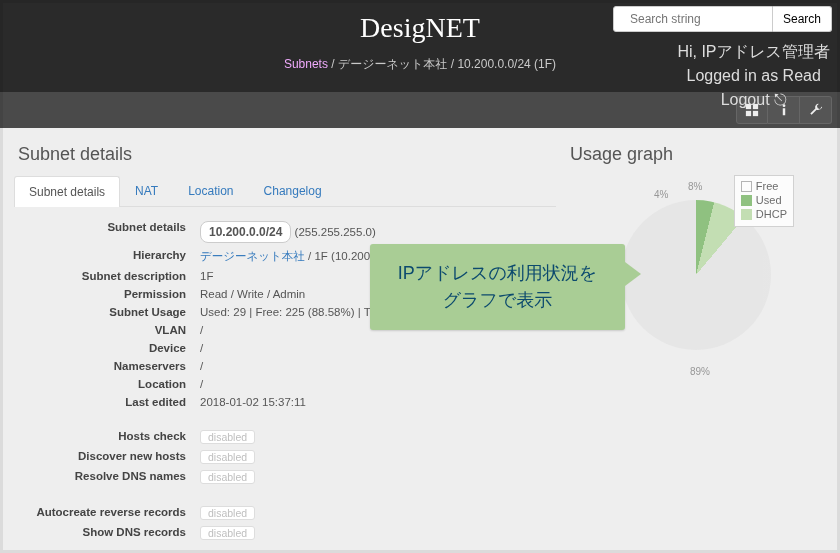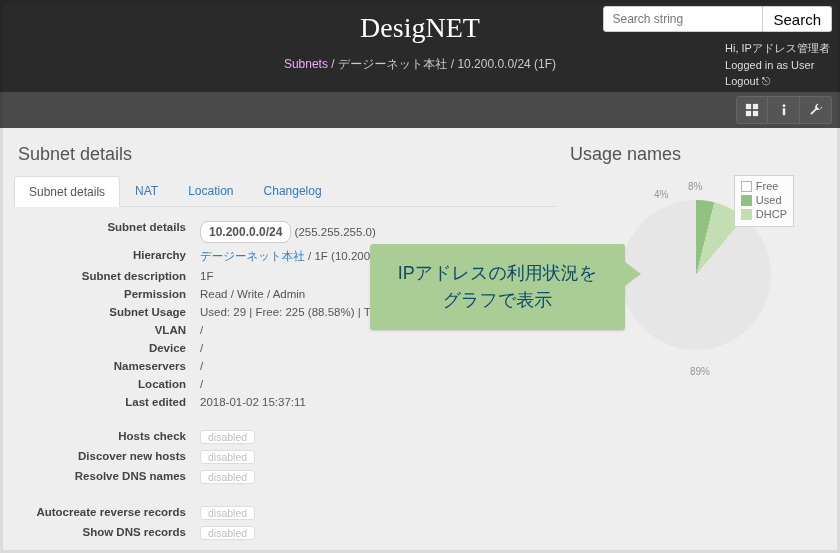--- a/index.html
+++ b/index.html
@@ -4,23 +4,23 @@
 <style>
 *{box-sizing:border-box;margin:0;padding:0}
 body{font-family:"Segoe UI",Arial,sans-serif;background:#eee;width:840px;height:553px;overflow:hidden;font-size:12px;color:#333}
 .frame{position:relative;width:840px;height:553px}
 .shadow-border{position:absolute;inset:0;pointer-events:none;box-shadow:inset 0 0 0 3px rgba(0,0,0,.08)}
 .header{background:#2a2a2a;color:#fff;height:92px;position:relative}
 .brand{font-family:"Palatino Linotype",Georgia,serif;font-size:28px;color:#fff;position:absolute;left:0;right:0;top:12px;text-align:center}
 .breadcrumb{position:absolute;left:0;right:0;top:56px;text-align:center;font-size:12px;color:#c9c9c9}
 .breadcrumb a{color:#f0abfc;text-decoration:none}
 .search-wrap{position:absolute;right:8px;top:6px;display:flex}
-.search-input{width:160px;height:26px;border:1px solid #ccc;border-radius:3px 0 0 3px;padding:0 8px;font-size:12px}
-.search-btn{height:26px;border:1px solid #ccc;border-left:none;border-radius:0 3px 3px 0;background:#fff;padding:0 10px;font-size:15px;cursor:pointer}
-.user-info{position:absolute;right:10px;top:40px;text-align:left;font-size:11px;color:#ddd;line-height:1.5}
+.search-input{width:160px;height:26px;border:1px solid #ccc;border-radius:3px 0 0 3px;padding:0 16px;font-size:12px}
+.search-btn{height:26px;border:1px solid #ccc;border-left:none;border-radius:0 3px 3px 0;background:#fff;padding:0 10px;font-size:12px;cursor:pointer}
+.user-info{position:absolute;right:10px;top:40px;text-align:center;font-size:16px;color:#ddd;line-height:1.5}
 .toolbar{height:36px;background:#4a4a4a;display:flex;justify-content:flex-end;align-items:center;padding-right:8px;gap:0}
 .tb-btn{width:32px;height:28px;background:#555;border:1px solid #666;color:#eee;display:flex;align-items:center;justify-content:center;cursor:pointer}
 .tb-btn+.tb-btn{border-left:none}
 .tb-btn:first-child{border-radius:3px 0 0 3px}
 .tb-btn:last-child{border-radius:0 3px 3px 0}
 .tb-btn svg{width:14px;height:14px;fill:#eee}
 .content{padding:10px 14px 0 14px;position:relative}
 .cols{display:flex;gap:10px}
 .left{flex:1}
 .right{width:260px}
@@ -62,21 +62,21 @@
     <a href="#">Subnets</a>
     <span> / </span><span>デージーネット本社</span>
     <span> / </span><span>10.200.0.0/24 (1F)</span>
   </div>
   <div class="search-wrap">
     <input class="search-input" placeholder="Search string" style="">
     <button class="search-btn">Search</button>
   </div>
   <div class="user-info">
     <div>Hi, IPアドレス管理者</div>
-    <div>Logged in as  User</div>
+    <div>Logged in as  Read</div>
     <div><a href="#" style="color:#ddd;text-decoration:none"><span>Logout</span> <span>⎋</span></a></div>
   </div>
 </div>
 
 <div class="toolbar">
   <div class="tb-btn">
         <svg viewBox="0 0 16 16">
           <rect x="1" y="1" width="6" height="6"></rect>
           <rect x="9" y="1" width="6" height="6"></rect>
           <rect x="1" y="9" width="6" height="6"></rect>
@@ -176,21 +176,21 @@
         <tr>
                 <td>Show DNS records</td>
                 <td><span class="disabled-pill">disabled</span></td>
               </tr>
 
       </tbody>
           </table>
     </div>
 
     <div class="right">
-      <h3>Usage names</h3>
+      <h3>Usage graph</h3>
       <div class="pie-wrap">
         <div class="pie"></div>
         <div class="pct p1">8%</div>
         <div class="pct p2">4%</div>
         <div class="pct p3">89%</div>
         <div class="legend-box legend">
           <div class="legend-row">
                 <span class="legend-sq" style="background:#fff"></span>
                 <span>Free</span>
               </div>

